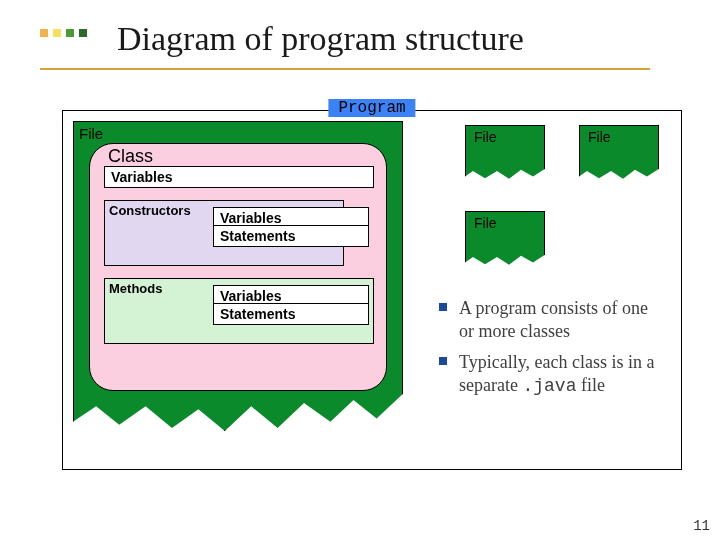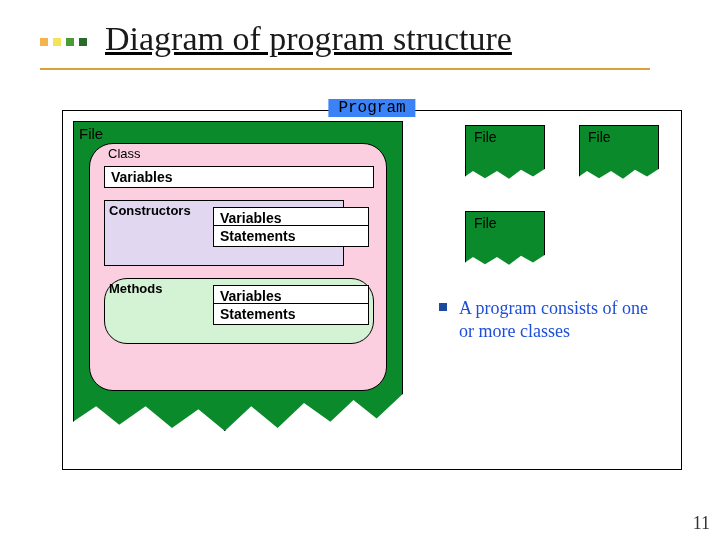--- a/index.html
+++ b/index.html
@@ -9,23 +9,21 @@
     height: 540px;
     background: #fff;
     font-family: "Verdana", "Geneva", sans-serif;
     position: relative;
   }
   .title-row {
     position: absolute;
     left: 40px;
     top: 20px;
     display: flex;
-    align-items: flex-end;
-    gap: 18px;
-    text-decoration: underline;
+    gap: 30px;
   }
   .title-decor {
     display: flex;
     align-items: center;
     gap: 5px;
     padding-bottom: 12px;
   }
   .sq {
     width: 8px;
     height: 8px;
@@ -105,21 +103,21 @@
     width: 298px;
     height: 248px;
     background: #fbcfe0;
     border: 1.5px solid #000;
     border-radius: 24px;
   }
   .class-label {
     position: absolute;
     left: 18px;
     top: 2px;
-    font-size: 13px;
+    font-size: 18px;
   }
   .row-box {
     position: absolute;
     border: 1.5px solid #000;
     background: #fff;
     font-weight: bold;
   }
   .variables-top {
     left: 14px; top: 22px;
     width: 270px; height: 22px;
@@ -134,21 +132,20 @@
   }
   .constructors-label {
     position: absolute;
     left: 4px; top: 2px;
     font-size: 13px;
   }
   .methods {
     left: 14px; top: 134px;
     width: 270px; height: 66px;
     background: #d4f3d4;
-    border-radius: 23px;
   }
   .methods-label {
     position: absolute;
     left: 4px; top: 2px;
     font-size: 13px;
   }
   .inner-box {
     position: absolute;
     left: 108px;
     width: 156px;
@@ -183,21 +180,21 @@
   .sf2 { left: 516px; top: 14px; }
   .sf3 { left: 402px; top: 100px; }
 
   .bullets {
     position: absolute;
     left: 370px;
     top: 186px;
     right: 18px;
     font-family: "Times New Roman", serif;
     font-size: 18px;
-    color: #1d4ed8;
+    color: #404040;
   }
   .bullets ul {
     list-style: none;
     padding: 0; margin: 0;
   }
   .bullets li {
     position: relative;
     padding-left: 26px;
     margin-bottom: 8px;
     line-height: 1.25;
@@ -208,22 +205,22 @@
     left: 6px; top: 6px;
     width: 8px; height: 8px;
     background: #1a4aa0;
   }
   .mono { font-family: "Courier New", monospace; }
 
   .pagenum {
     position: absolute;
     right: 10px;
     bottom: 6px;
-    font-family: Liberation Serif, serif;
-    font-size: 18px;
+    font-family: Liberation Mono, monospace;
+    font-size: 14px;
     color: #333;
   }
 </style>
 </head>
 <body>
 
 <div class="title-row">
   <div class="title-decor">
     <div class="sq orange"></div>
     <div class="sq yellow"></div>
@@ -267,17 +264,20 @@
   </div>
   <div class="small-file sf3">
     <div class="small-file-label">File</div>
   </div>
 
   <div class="bullets">
     <ul>
       <li>
         <span>A program consists of one or more classes</span><span class="mono"></span><span></span>
       </li>
+      <li>
+        <span>Typically, each class is in a separate </span><span class="mono">.java</span><span> file</span>
+      </li>
     </ul>
   </div>
 </div>
 
 <div class="pagenum">11</div>
 
 </body></html>

